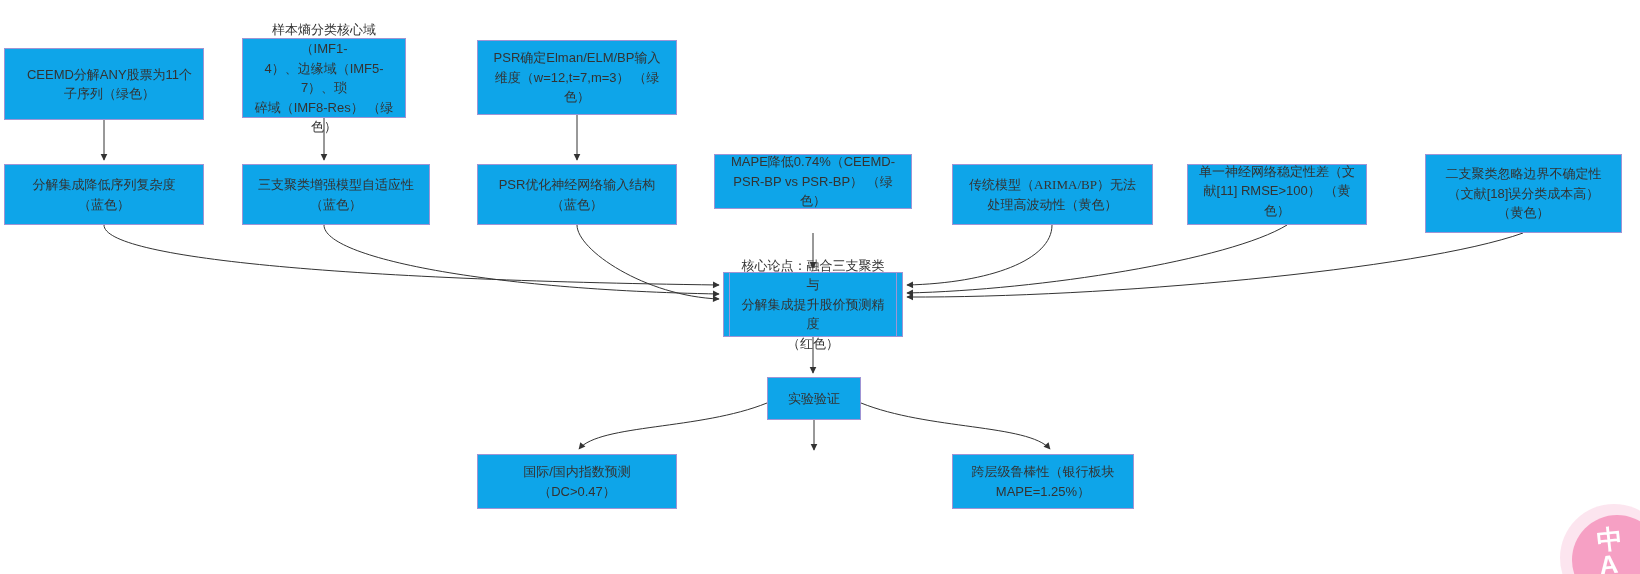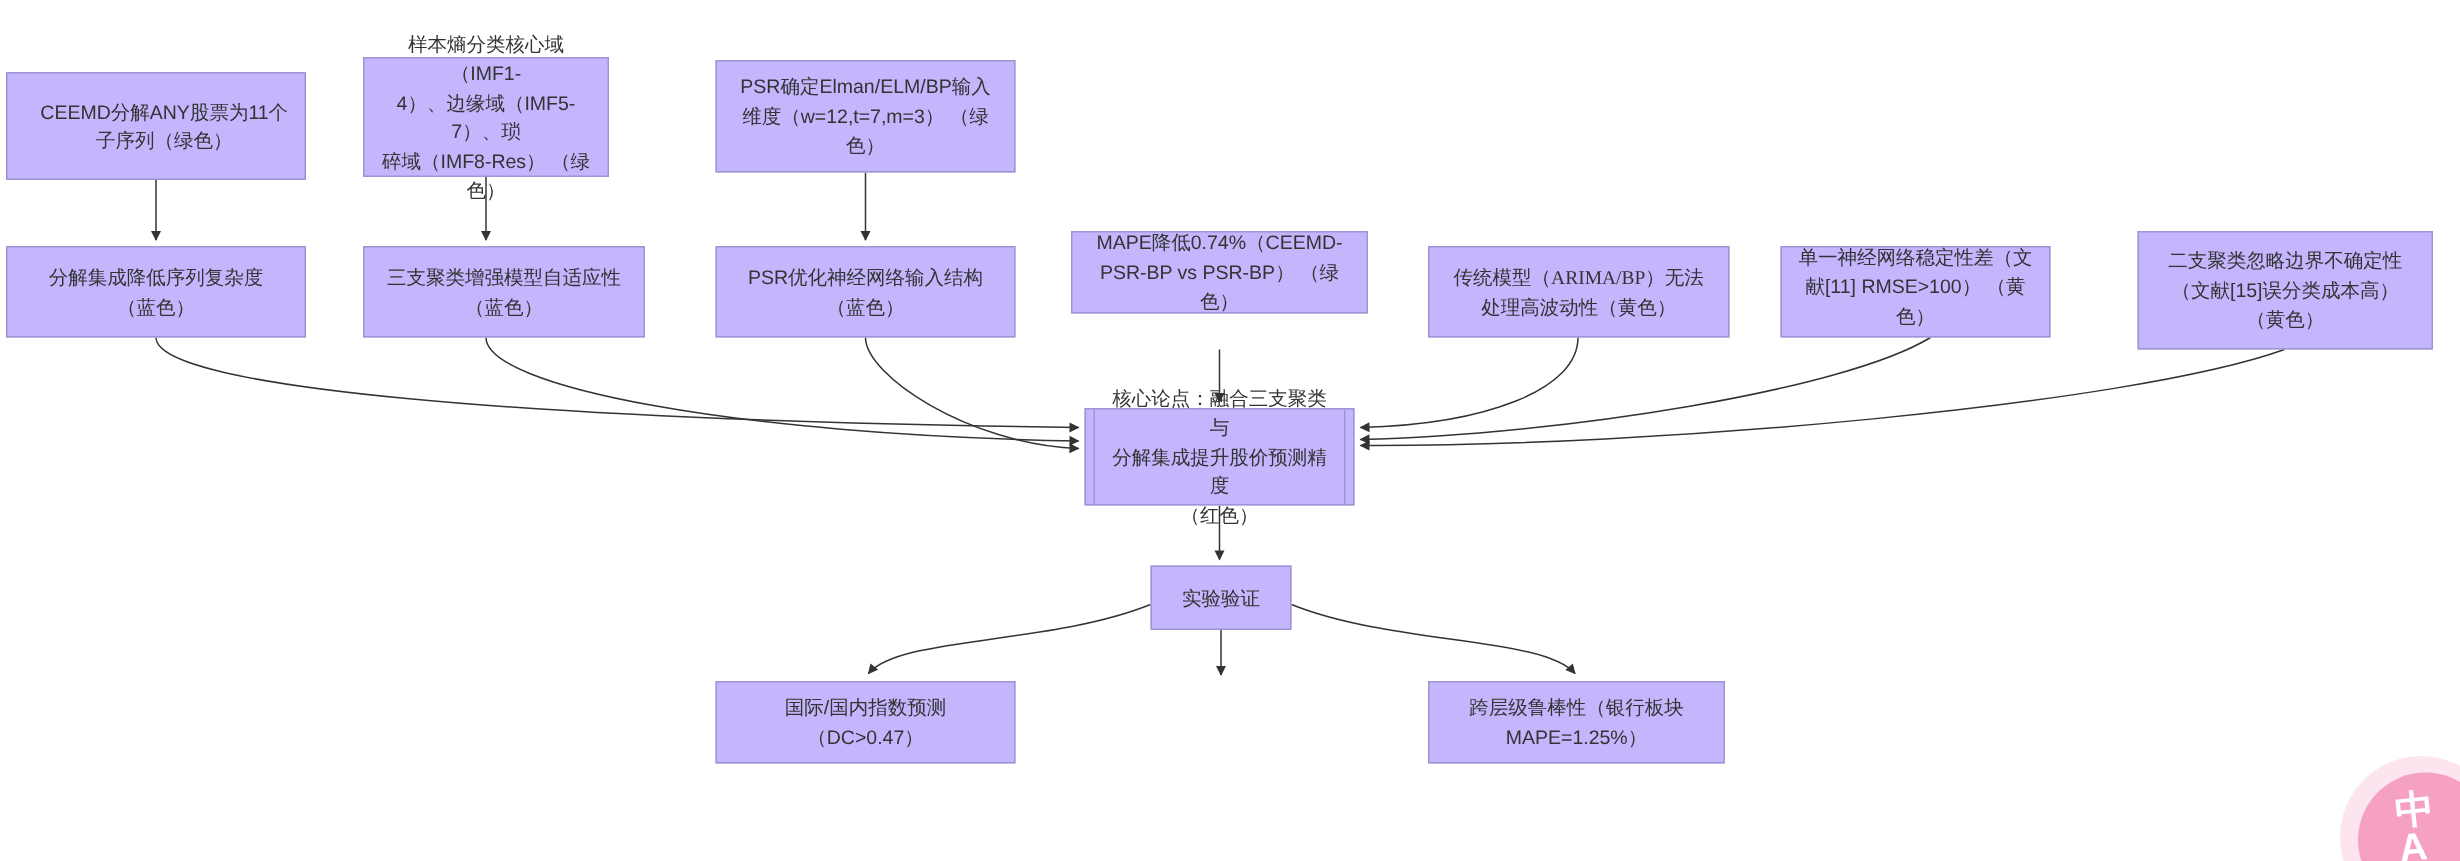--- a/index.html
+++ b/index.html
@@ -6,21 +6,21 @@
   #canvas{
     position:relative;
     width:1640px;height:574px;
     background:#ffffff;
     overflow:hidden;
     font-family:"Liberation Sans","DejaVu Sans",sans-serif;
   }
   .node{
     position:absolute;
     box-sizing:border-box;
-    background:#c4b5fd;
+    background:#0ea5e9;
     border:1px solid #9f94d4;
     color:#333333;
     font-size:13px;
     line-height:1.5;
     display:flex;
     align-items:center;
     justify-content:center;
     text-align:center;
     padding:4px 6px;
   }
@@ -109,41 +109,41 @@
   <div class="node" style="left:952px;top:164px;width:201px;height:61px;font-family:Liberation Serif, serif;">
     <span class="node-label">传统模型（ARIMA/BP）无法
 处理高波动性（黄色）</span>
   </div>
   <div class="node" style="left:1187px;top:164px;width:180px;height:61px;align-items:flex-end;">
     <span class="node-label">单一神经网络稳定性差（文
 献[11] RMSE&gt;100） （黄色）</span>
   </div>
   <div class="node" style="left:1425px;top:154px;width:197px;height:79px;">
     <span class="node-label">二支聚类忽略边界不确定性
-（文献[15]误分类成本高）
+（文献[18]误分类成本高）
 （黄色）</span>
   </div>
 
   <div class="node subroutine" style="left:723px;top:272px;width:180px;height:65px;padding:4px 12px;">
     <span class="sub-line left"></span>
     <span class="node-label">核心论点：融合三支聚类与
 分解集成提升股价预测精度
 （红色）</span>
     <span class="sub-line right"></span>
   </div>
 
   <div class="node" style="left:767px;top:377px;width:94px;height:43px;">
     <span class="node-label">实验验证</span>
   </div>
 
   <div class="node" style="left:477px;top:454px;width:200px;height:55px;">
     <span class="node-label">国际/国内指数预测
 （DC&gt;0.47）</span>
   </div>
-  <div class="node" style="left:952px;top:454px;width:198px;height:55px;">
+  <div class="node" style="left:952px;top:454px;width:182px;height:55px;">
     <span class="node-label">跨层级鲁棒性（银行板块
 MAPE=1.25%）</span>
   </div>
 
   <div class="badge-halo"></div>
   <div class="badge">
     <span>中A</span>
   </div>
 
 </div>

